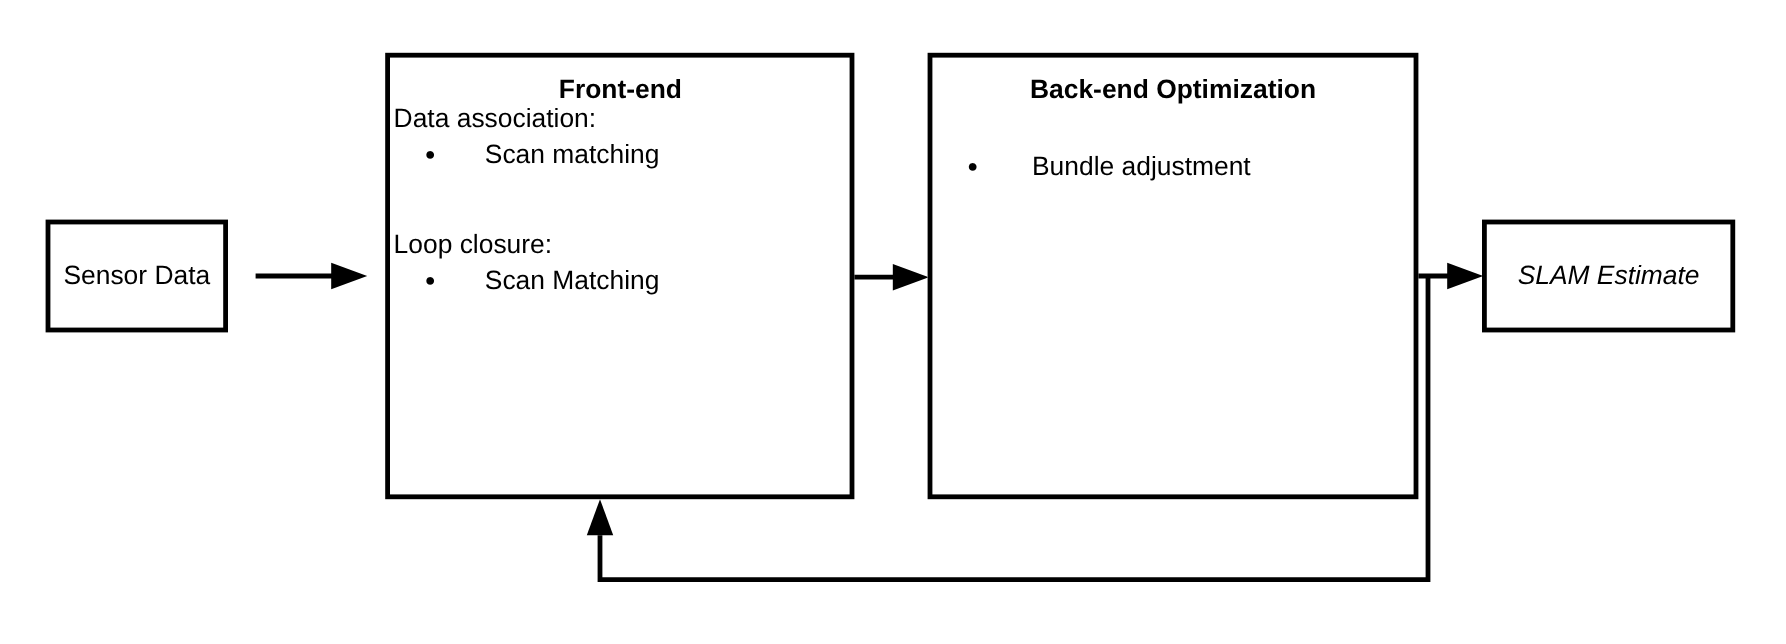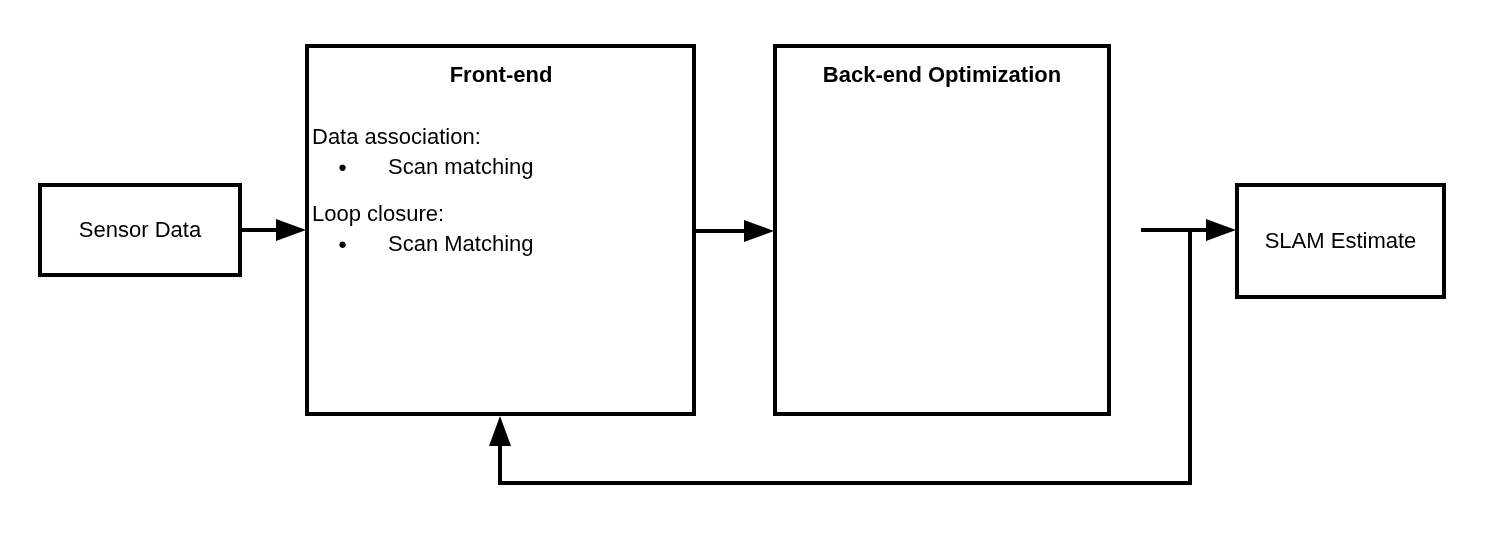--- a/index.html
+++ b/index.html
@@ -28,38 +28,38 @@
     box-sizing: border-box;
     border: 4px solid #000000;
     background: #ffffff;
   }
   .node-simple {
     display: flex;
     align-items: center;
     justify-content: center;
     font-size: 22px;
   }
-  .node-sensor { left: 38px;   top: 183px; width: 204px;  height: 94px; }
-  .node-slam   { left: 1235px; top: 183px; width: 211px;  height: 116px; }
+  .node-sensor { left: 38px;   top: 183px; width: 152px;  height: 94px; }
+  .node-slam   { left: 1235px; top: 183px; width: 211px;  height: 94px; font-style: italic; }
   .node-frontend {
-    left: 305px; top: 44px; width: 391px; height: 372px;
+    left: 321px; top: 44px; width: 391px; height: 372px;
     padding: 15px 2px 0 3px;
   }
   .node-backend {
-    left: 773px; top: 44px; width: 338px; height: 372px;
+    left: 773px; top: 44px; width: 409px; height: 372px;
     padding: 15px 0 0 0;
   }
   .node-title {
     text-align: center;
     font-weight: bold;
     font-size: 22px;
     line-height: 24px;
   }
-  .section-a { margin-top: 38px; }
-  .section-b { margin-top: 20px; }
+  .section-a { }
+  .section-b { margin-top: 48px; }
   .section-heading {
     font-size: 22px;
     line-height: 24px;
   }
   ul.bullets {
     list-style: none;
     margin: 3px 0 0 0;
     padding: 0;
   }
   ul.bullets li {
@@ -137,20 +137,21 @@
       <div class="section-heading">Loop closure:</div>
       <ul class="bullets">
         <li>Scan Matching</li>
       </ul>
     </div>
   </div>
 
   <div class="node node-backend">
     <div class="node-title">Back-end Optimization</div>
     <ul class="bullets">
+      <li>Bundle adjustment</li>
     </ul>
   </div>
 
   <div class="node node-simple node-slam">
     <span>SLAM Estimate</span>
   </div>
 
 </div>
 
 </body></html>

